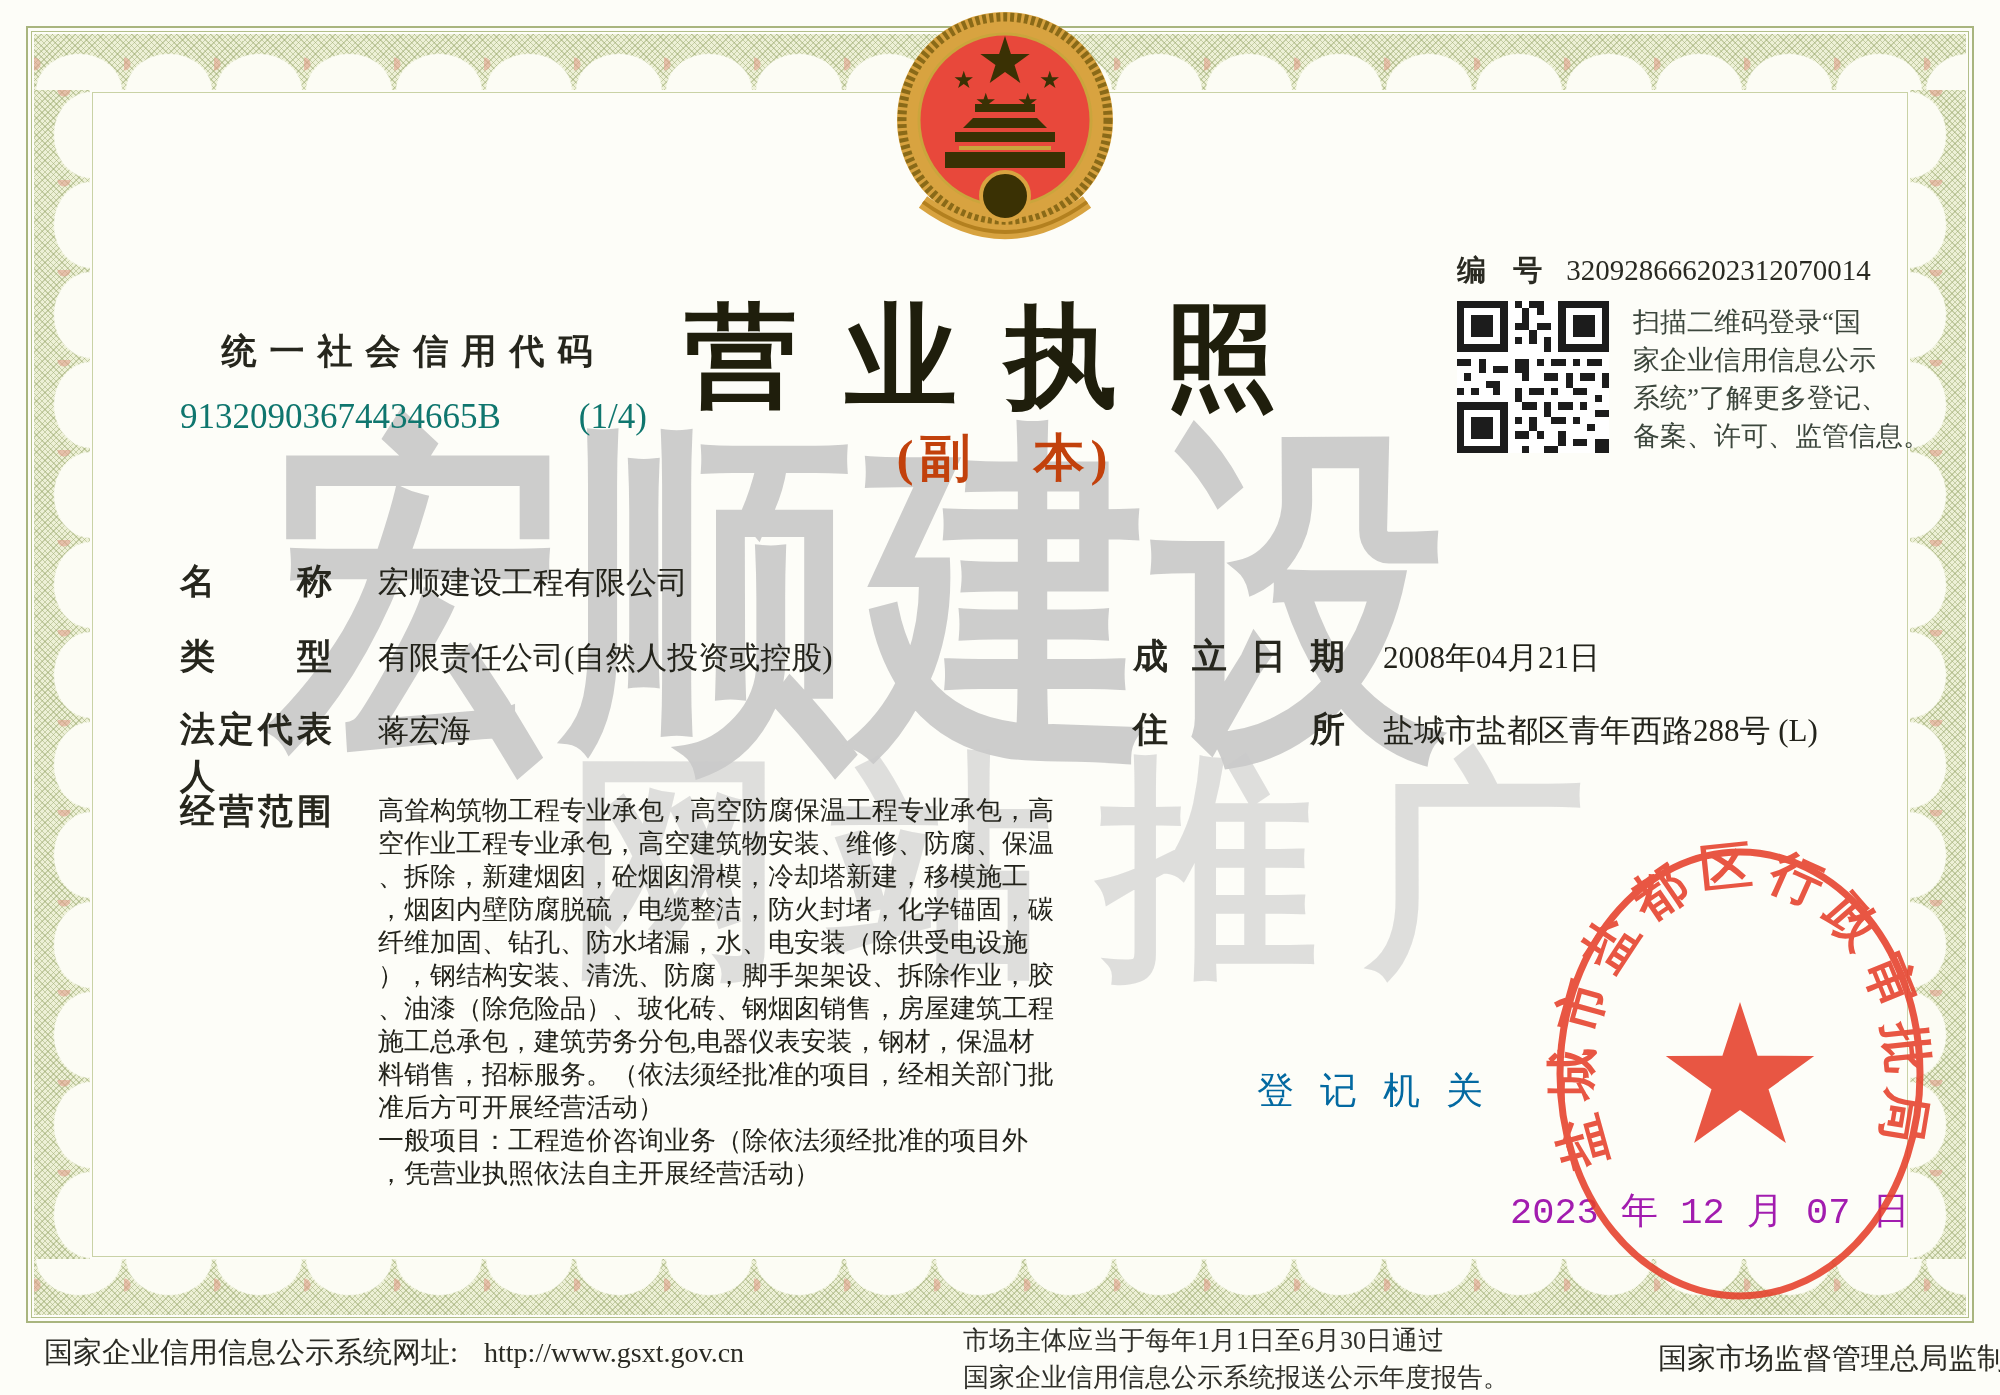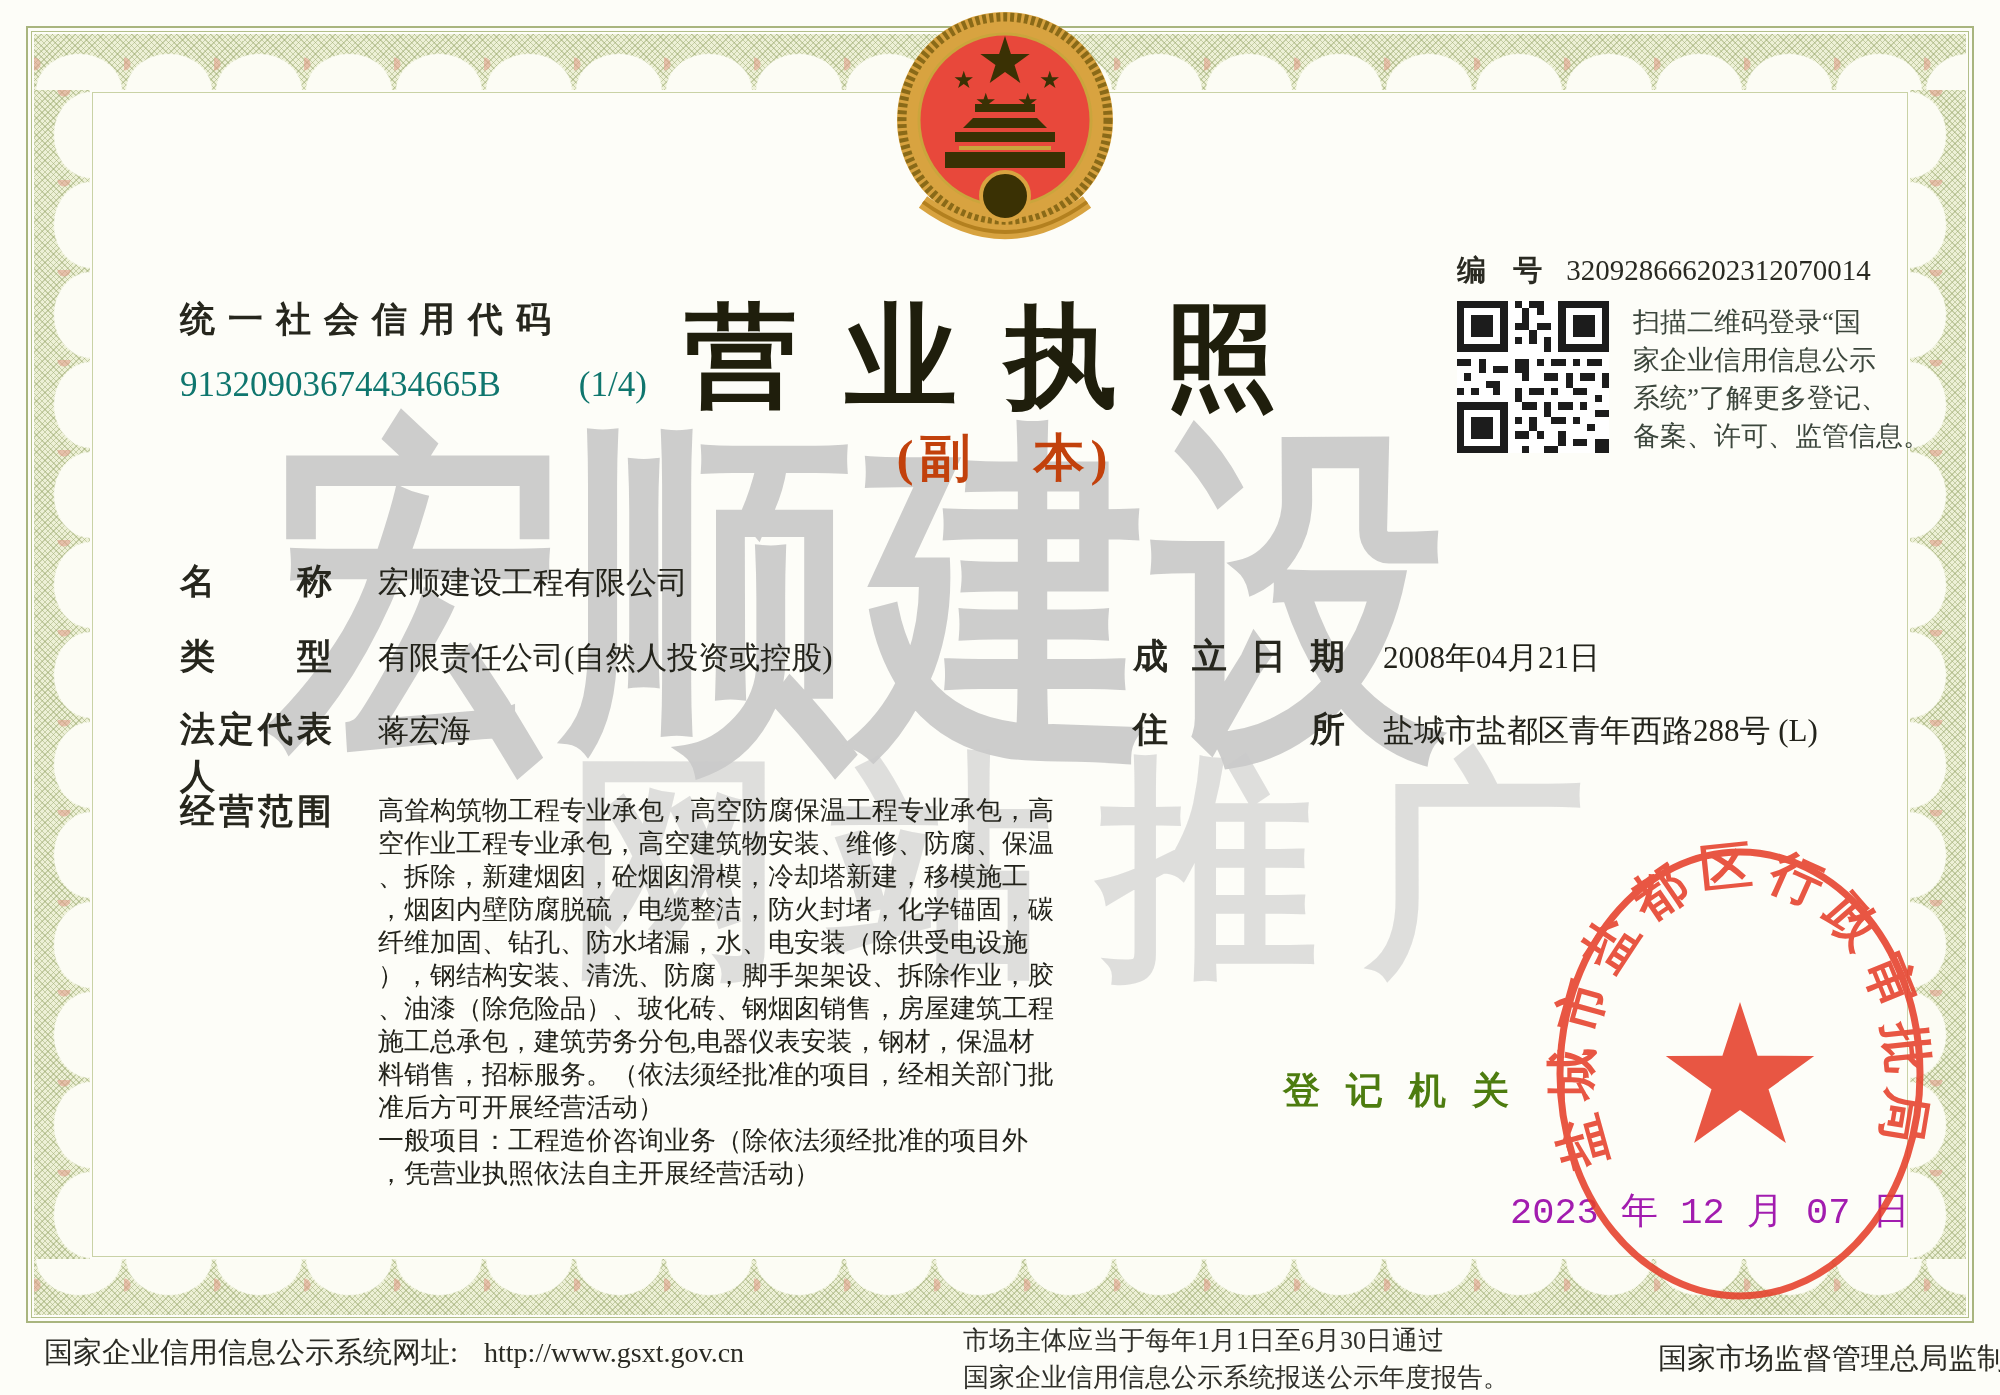--- a/index.html
+++ b/index.html
@@ -53,21 +53,21 @@
     font-family:"Liberation Sans","DejaVu Sans",sans-serif;font-weight:700;
     font-size:360px;line-height:1.05;color:#c2c2c2;opacity:.8;
     transform:scaleX(.82);transform-origin:left top;white-space:nowrap;}
   .wm2{position:absolute;left:566px;top:742px;z-index:1;
     font-family:"Liberation Sans","DejaVu Sans",sans-serif;font-weight:700;
     font-size:238px;line-height:1.05;letter-spacing:52px;color:#cbcbcb;opacity:.6;
     transform:scaleX(.92);transform-origin:left top;white-space:nowrap;}
 
   
   .emblem{position:absolute;left:893px;top:4px;z-index:2;}
-  .credit-block{position:absolute;left:180px;top:296px;z-index:2;}
+  .credit-block{position:absolute;left:180px;top:328px;z-index:2;text-align:center;}
   .credit-label{font-size:35px;font-weight:700;letter-spacing:13px;color:#26261d;}
   .credit-code{margin-top:22px;font-size:35px;color:#0f766e;}
   .credit-page{margin-left:78px;}
   .title{position:absolute;left:600px;top:282px;width:810px;z-index:2;
     text-align:center;font-size:112px;font-weight:700;letter-spacing:48px;
     color:#1f1e0c;white-space:nowrap;}
   .subtitle{position:absolute;left:600px;top:424px;width:810px;z-index:2;
     text-align:center;font-size:51px;font-weight:700;letter-spacing:6px;color:#c2410c;}
   .serial{position:absolute;left:1457px;top:251px;z-index:2;font-size:29px;color:#2a2a22;}
   .serial-label{letter-spacing:10px;margin-right:14px;font-weight:600;}
@@ -79,22 +79,22 @@
   .row{position:absolute;left:180px;display:flex;align-items:flex-start;z-index:2;}
   .row.right{left:1133px;}
   .flabel{width:152px;text-align:justify;text-align-last:justify;
     font-size:35px;font-weight:700;color:#26261d;flex:none;}
   .row.right .flabel{width:212px;}
   .fvalue{margin-left:46px;font-size:31px;padding-top:4px;color:#23231b;}
   .row.right .fvalue{margin-left:38px;}
   .scope-text{margin-left:46px;width:694px;font-size:26px;line-height:33px;
     white-space:pre-line;color:#23231b;padding-top:6px;}
 
-  .registry{position:absolute;left:1283px;top:1066px;z-index:2;
-    font-size:37px;font-weight:700;letter-spacing:26px;color:#4d7c0f;white-space:nowrap;}
+  .registry{position:absolute;left:1257px;top:1066px;z-index:2;
+    font-size:37px;font-weight:400;letter-spacing:26px;color:#0369a1;white-space:nowrap;}
   .issue-date{position:absolute;left:1510px;top:1186px;z-index:2;
     font-size:37px;color:#a21caf;white-space:nowrap;font-family:Liberation Mono, monospace;}
   .seal{position:absolute;left:1528px;top:828px;z-index:3;opacity:.88;}
 
   
   .footer-left{position:absolute;left:44px;top:1333px;z-index:2;font-size:29px;color:#2b2b24;white-space:nowrap;}
   .footer-left .url{margin-left:26px;font-size:28px;}
   .footer-center{position:absolute;left:963px;top:1322px;z-index:2;
     font-size:26px;line-height:37px;color:#30302a;white-space:pre-line;}
   .footer-right{position:absolute;left:1658px;top:1339px;z-index:2;font-size:29px;color:#2b2b24;white-space:nowrap;}

